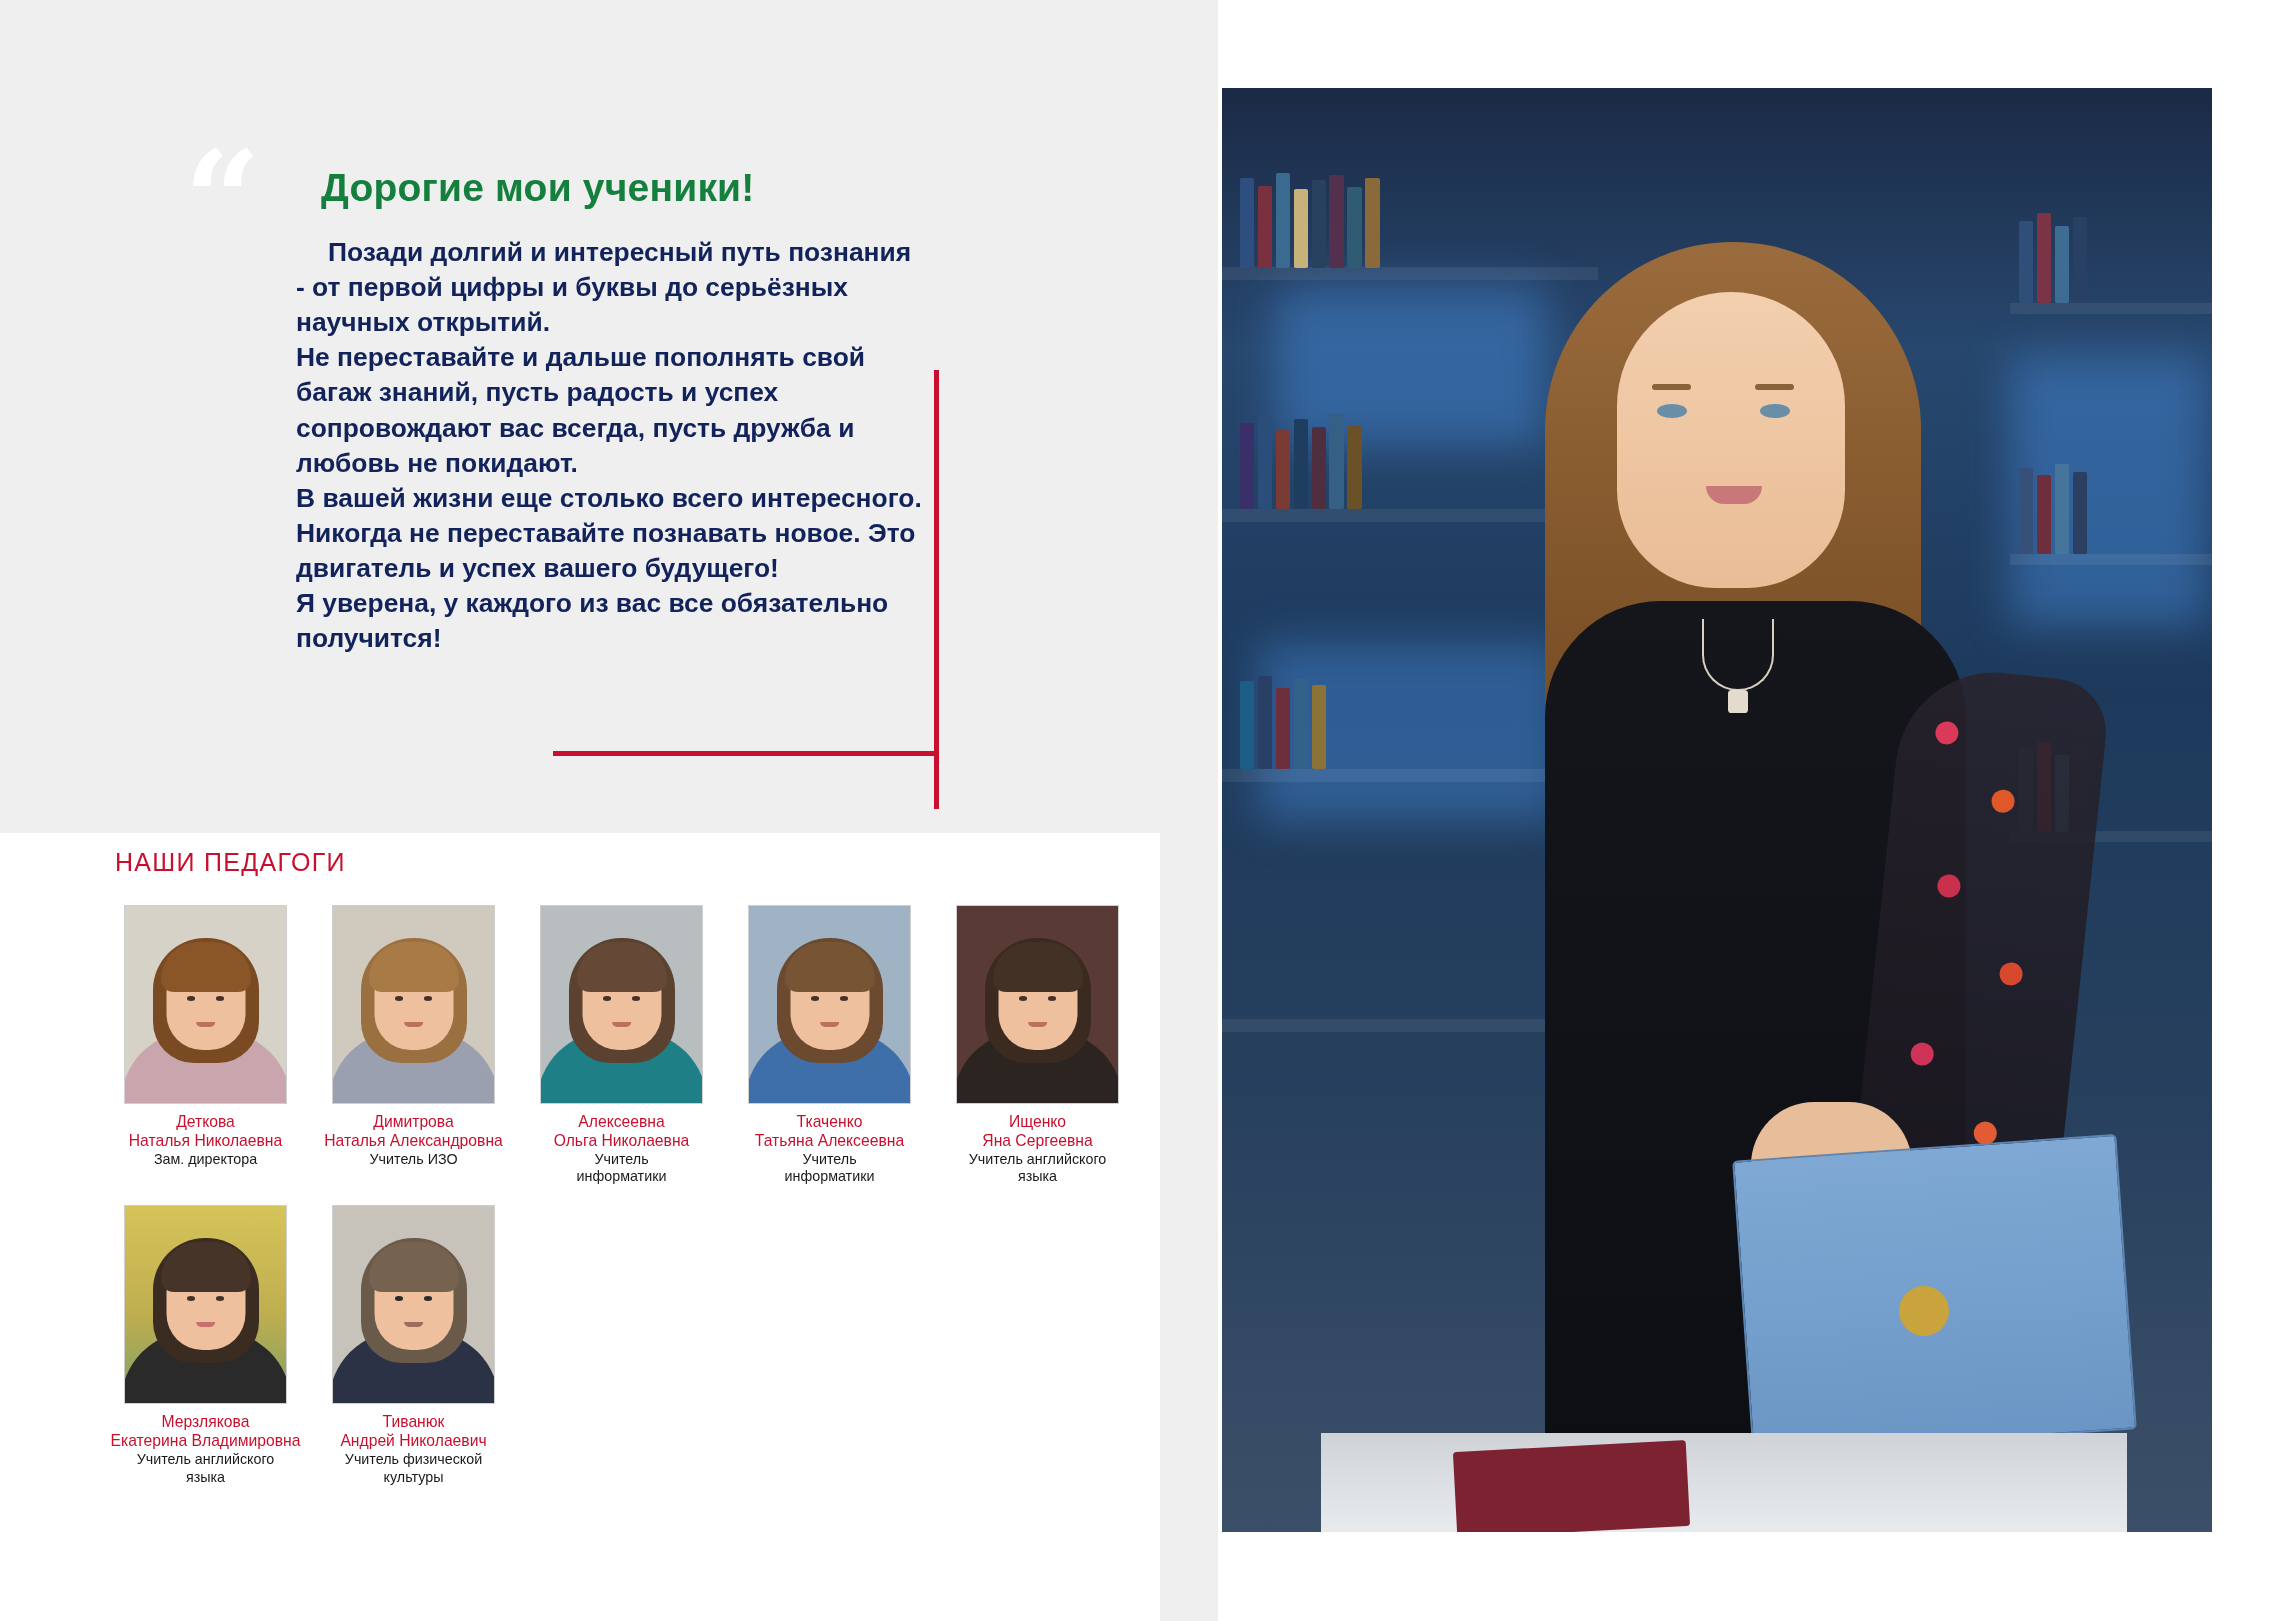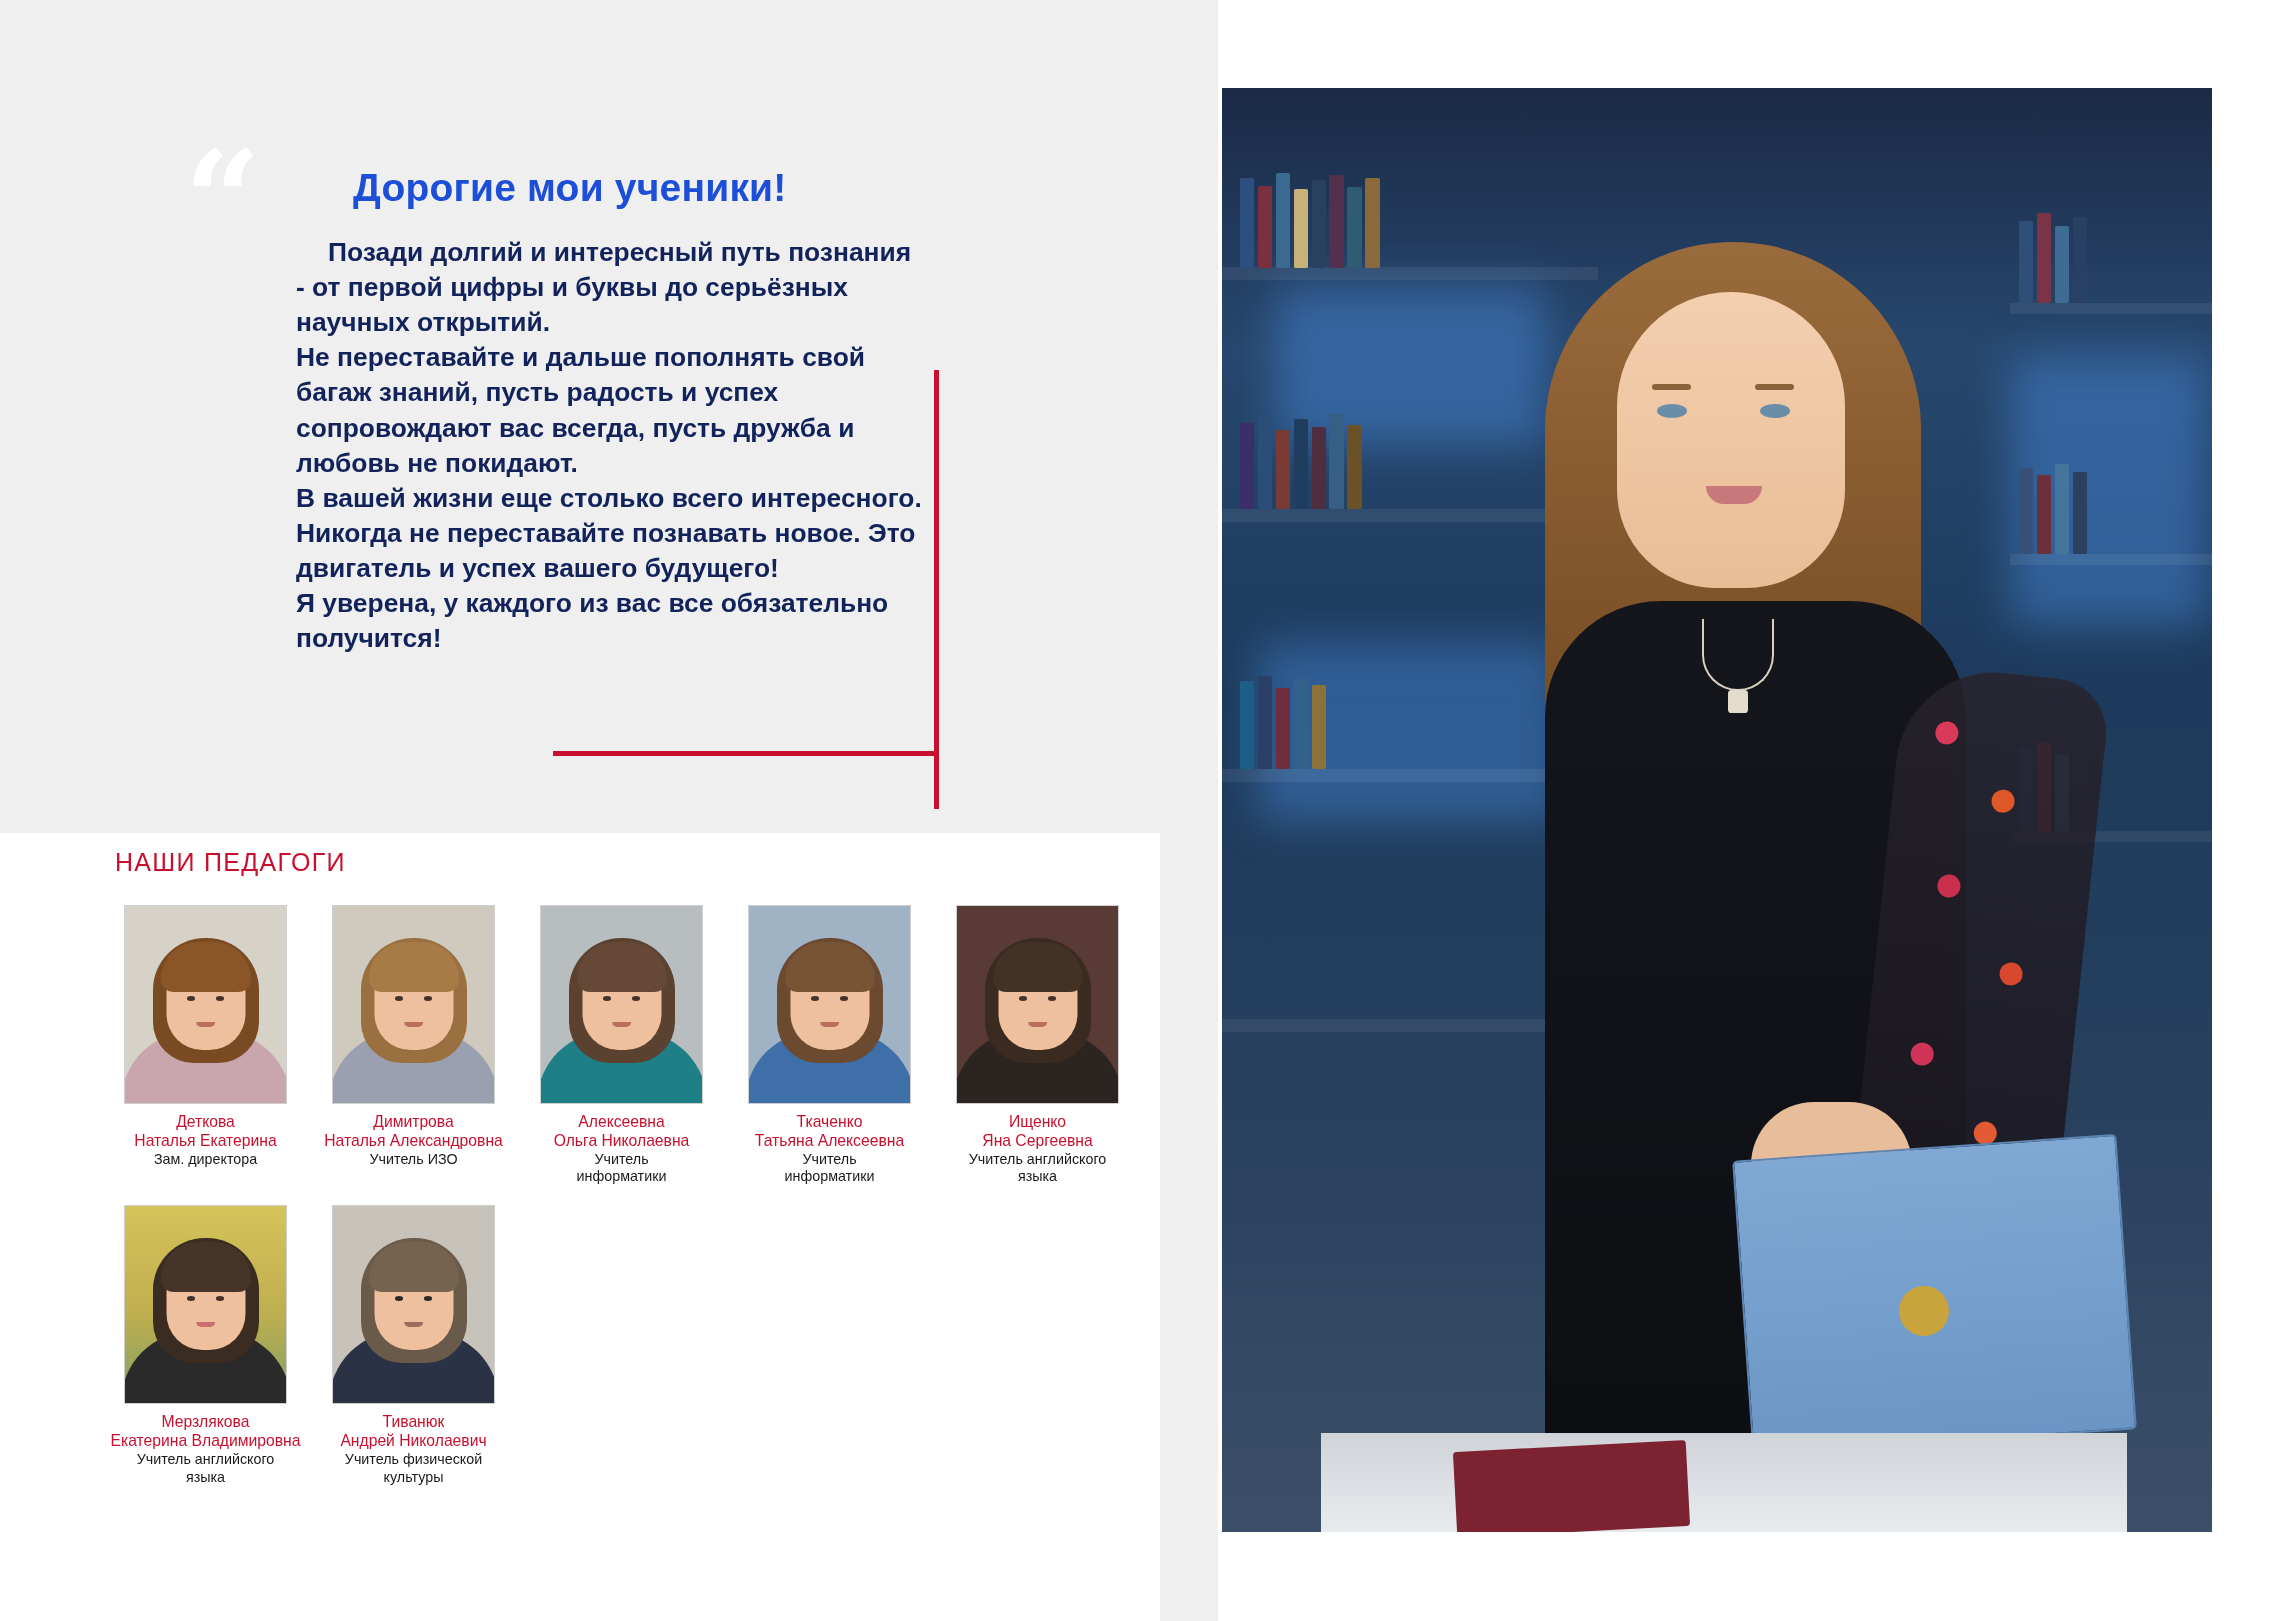--- a/index.html
+++ b/index.html
@@ -48,23 +48,22 @@
     font-family: "DejaVu Serif", serif;
     font-weight: 700;
     letter-spacing: -5.4px;
     user-select: none;
   }
   .letter-title {
     position: absolute;
     left: 321px; top: 166px;
     font-size: 39px;
     font-weight: 700;
-    color: #1d4ed8;
+    color: #15803d;
     letter-spacing: 0.2px;
-    margin-left: 32px;
   }
   .letter-body {
     position: absolute;
     left: 296px; top: 235px;
     width: 627px;
     font-size: 26.4px;
     line-height: 1.33;
     color: #12235c;
     font-weight: 700;
     white-space: pre-line;
@@ -284,21 +283,21 @@
           <div class="f-shoulders" style="background:#c9a6ae"></div>
           <div class="f-neck"></div>
           <div class="f-hair-back" style="background:#7a4a22"></div>
           <div class="f-head"></div>
           <div class="f-hair-top" style="background:#8a5627"></div>
           <div class="f-eye l"></div>
             <div class="f-eye r"></div>
           <div class="f-mouth"></div>
         </div>
       </div>
-      <div class="teacher-name"><span>Деткова</span><br><span>Наталья Екатерина</span></div>
+      <div class="teacher-name"><span>Деткова</span><br><span>Наталья Николаевна</span></div>
       <div class="teacher-role">Зам. директора</div>
     </div>
 
 
     <div class="teacher-card">
       <div class="photo">
         <div class="face-wrap">
           <div class="f-bg" style="background:#cfc9be"></div>
           <div class="f-shoulders" style="background:#9aa0b0"></div>
           <div class="f-neck"></div>

